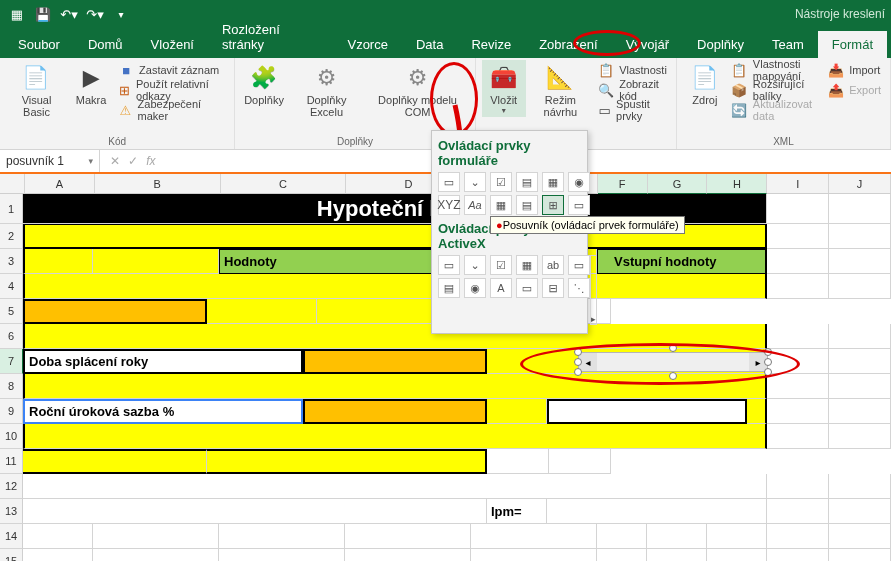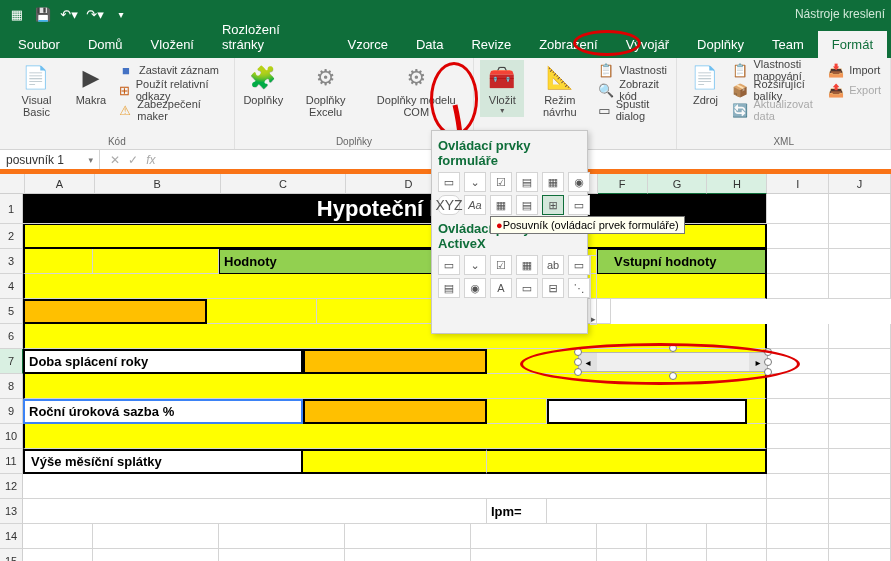--- a/index.html
+++ b/index.html
@@ -17,21 +17,21 @@
   .ribbon { background: #f3f3f3; height: 92px; display: flex; border-bottom: 1px solid #d4d4d4; position: relative; overflow: visible; }
   .ribbon-group { border-right: 1px solid #e0e0e0; padding: 2px 6px 0 6px; display: flex; flex-direction: column; }
   .ribbon-group-row { display: flex; gap: 2px; align-items: flex-start; }
   .ribbon-btn-large { display: flex; flex-direction: column; align-items: center; padding: 2px 6px; font-size: 11px; color: #444; min-width: 44px; cursor: pointer; }
   .ribbon-btn-large .icon { width: 32px; height: 32px; display: flex; align-items: center; justify-content: center; font-size: 22px; }
   .ribbon-btn-small { display: flex; align-items: center; gap: 5px; font-size: 11px; color: #444; padding: 1px 3px; cursor: pointer; height: 20px; }
   .ribbon-btn-small .icon { width: 16px; height: 16px; display: flex; align-items: center; justify-content: center; font-size: 13px; }
   .ribbon-group-label { text-align: center; font-size: 10px; color: #666; margin-top: auto; padding-bottom: 2px; }
   .ribbon-col { display: flex; flex-direction: column; gap: 0; }
   
-  .fxbar { height: 24px; display: flex; align-items: center; border-bottom: 5px solid #f97316; background: #fff; font-size: 12px; }
+  .fxbar { height: 24px; display: flex; align-items: center; border-bottom: 2px solid #f97316; background: #fff; font-size: 12px; }
   .namebox { width: 100px; border-right: 1px solid #d4d4d4; padding: 0 6px; color: #333; height: 100%; display: flex; align-items: center; }
   .namebox-dd { color:#777; font-size:9px; margin-left:auto; }
   .fx-btns { display: flex; gap: 8px; padding: 0 10px; color: #aaa; }
   .fx-btn { cursor: pointer; }
   .fx-input { flex: 1; padding: 0 6px; }
   
   .grid-container { position: relative; }
   .col-headers { display: flex; height: 20px; background: #f3f3f3; }
   .corner { width: 25px; border-right: 1px solid #d4d4d4; border-bottom: 1px solid #cfcfcf; background:#f3f3f3; }
   .col-h { text-align: center; font-size: 11px; color: #333; border-right: 1px solid #d4d4d4; border-bottom: 1px solid #cfcfcf; display:flex; align-items:center; justify-content:center; }
@@ -173,21 +173,21 @@
         <div class="ribbon-btn-small">
           <span class="icon">📋</span>
           <span>Vlastnosti</span>
         </div>
         <div class="ribbon-btn-small">
           <span class="icon" style="color:#c55a11;">🔍</span>
           <span>Zobrazit kód</span>
         </div>
         <div class="ribbon-btn-small">
           <span class="icon">▭</span>
-          <span>Spustit dialog</span>
+          <span>Spustit prvky</span>
         </div>
       </div>
     </div>
   </div>
 
   <div class="ribbon-group">
     <div class="ribbon-group-row">
       <div class="ribbon-btn-large">
         <div class="icon" style="color:#888;">📄</div>
         <span>Zdroj</span>
@@ -238,21 +238,21 @@
     <div>
       <div class="dd-row">
         <div class="dd-item">▭</div>
         <div class="dd-item">⌄</div>
         <div class="dd-item">☑</div>
         <div class="dd-item">▤</div>
         <div class="dd-item">▦</div>
         <div class="dd-item">◉</div>
       </div>
       <div class="dd-row">
-        <div class="dd-item" style="font-size:14px;border-radius:7px;">XYZ</div>
+        <div class="dd-item" style="font-size:12px;">XYZ</div>
         <div class="dd-item" style="font-style:italic;">Aa</div>
         <div class="dd-item">▦</div>
         <div class="dd-item">▤</div>
         <div class="dd-item" style="background:#d4e7db; border-color:#0f6e3a;">⊞</div>
         <div class="dd-item">▭</div>
       </div>
     </div>
   </div>
   <div class="dd-section-title">Ovládací prvky ActiveX</div>
   <div style="display:flex;">
@@ -407,23 +407,20 @@
         <div class="cell c-J"></div>
       </div>
 
       <div class="row">
         <div class="cell bg-yellow" style="width:744px; border-left:2px solid #000; border-right:2px solid #000;"></div>
         <div class="cell c-I"></div>
         <div class="cell c-J"></div>
       </div>
 
       <div class="row">
-        <div class="cell bold" style="width:280px; border:2px solid #000; padding-left:6px;">
-            <span>Výše měsíční splátky</span>
-          </div>
         <div class="cell bg-yellow" style="width:184px; border-top:2px solid #000; border-bottom:2px solid #000;"></div>
         <div class="cell bg-yellow" style="width:280px; border-top:2px solid #000; border-bottom:2px solid #000; border-right:2px solid #000;"></div>
         <div class="cell c-I"></div>
         <div class="cell c-J"></div>
       </div>
 
       <div class="row">
         <div class="cell" style="width:744px;"></div>
         <div class="cell c-I"></div>
         <div class="cell c-J"></div>

